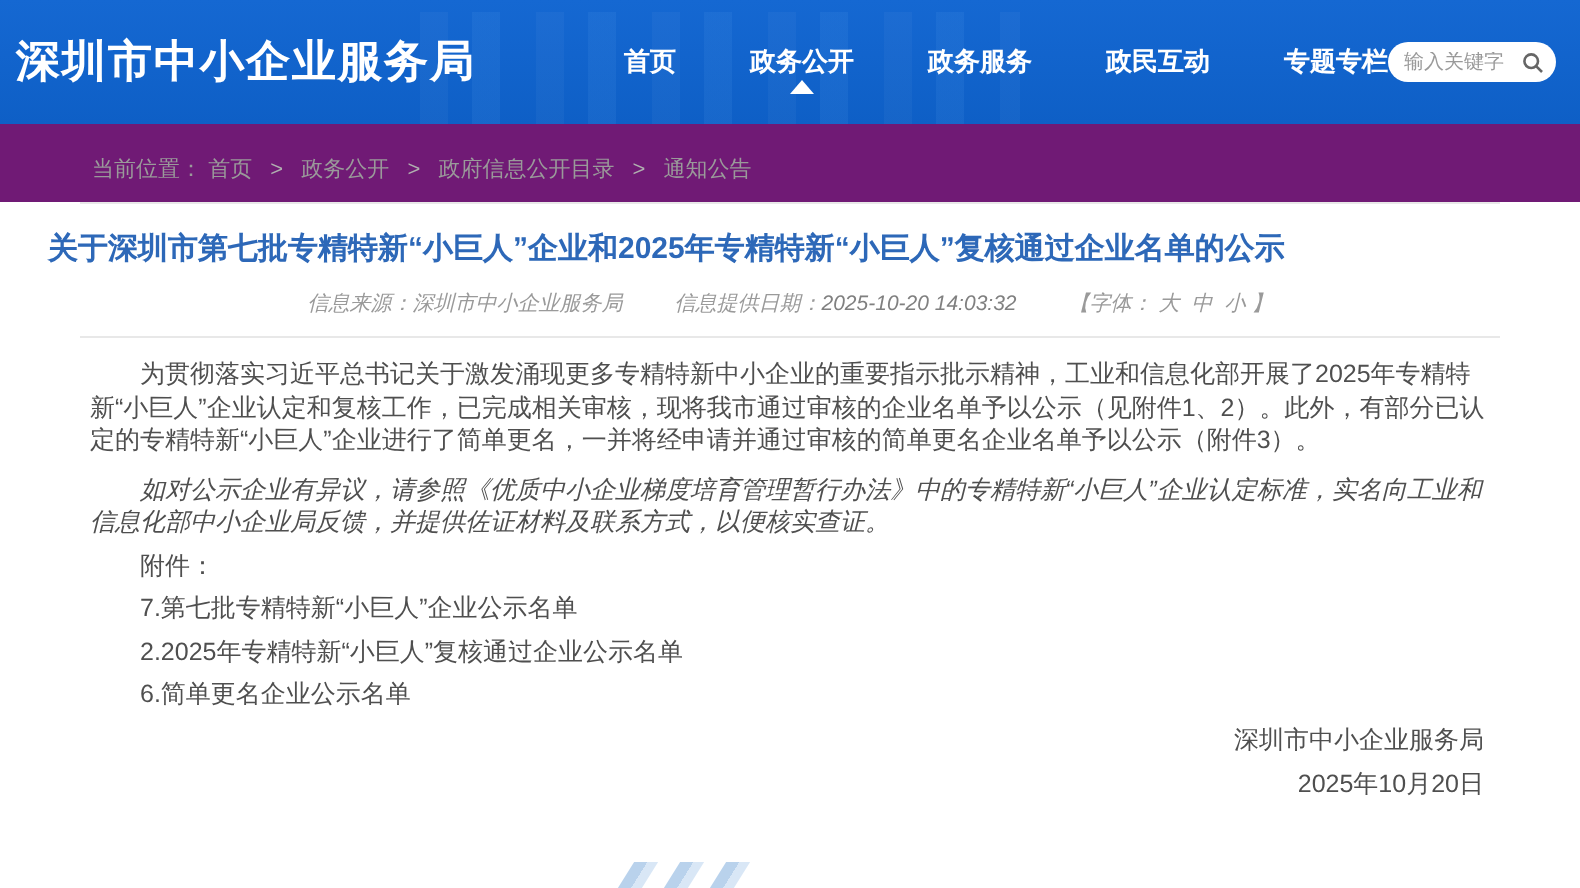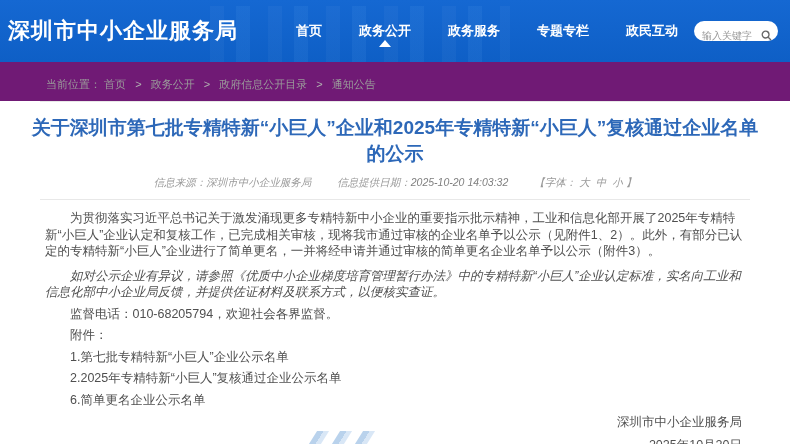--- a/index.html
+++ b/index.html
@@ -31,42 +31,42 @@
   .nav-item {
     position:relative; color:#fff; font-size:13px; font-weight:bold;
     line-height:62px; height:62px; cursor:pointer; text-decoration:none; white-space:nowrap;
   }
   .nav-item .active-caret {
     position:absolute; left:50%; transform:translateX(-50%); top:40px;
     width:0; height:0; border-left:6px solid transparent; border-right:6px solid transparent;
     border-bottom:7px solid #fff;
   }
   .search-box {
-    margin-left:16px; width:84px; height:20px; background:#fff; border-radius:10px;
-    display:flex; align-items:flex-end; padding:0 6px 0 8px; z-index:1;
+    width:84px; height:20px; background:#fff; border-radius:10px;
+    display:flex; align-items:center; padding:0 6px 0 8px; z-index:1;
   }
   .search-box input {
     flex:1; min-width:0; border:none; outline:none; font-size:10px; color:#555; background:transparent;
     font-family:inherit;
   }
   .search-box input::placeholder { color:#9a9a9a; }
   .search-icon { display:flex; align-items:center; cursor:pointer; }
 
   
   .breadcrumb {
     padding:15px 40px 9px 46px; font-size:11px; color:#9a9a9a; background:#701a75;
   }
   .breadcrumb a { color:#9a9a9a; text-decoration:none; cursor:pointer; }
   .breadcrumb .sep { margin:0 6px; color:#b0b0b0; }
   .rule { margin:0 40px; border-bottom:1px solid #e8e8e8; }
 
   
   .article-title {
-    margin:13px 24px 0; text-align:center;
-    color:var(--title-blue,#2d68b8); font-size:19px; font-weight:bold; line-height:1.35;
+    margin:13px 24px 0; text-align:left;
+    color:var(--title-blue,#2d68b8); font-size:15px; font-weight:bold; line-height:1.35;
   }
   .meta {
     margin:10px 0 9px; text-align:center; font-size:10.5px; color:#9a9a9a; white-space:nowrap;font-style:italic;
   }
   .meta .gap { display:inline-block; width:26px; }
   .meta .date { color:#808080; }
   .meta .font-size-btn { cursor:pointer; margin:0 3px; }
 
   .article-body {
     padding:10px 45px 0; font-size:12.5px; color:#4f4f4f;
@@ -88,22 +88,22 @@
 
 <div class="page">
 
   <header class="site-header">
     <div class="skyline"></div>
     <h1 class="site-title">深圳市中小企业服务局</h1>
     <nav class="main-nav">
       <a class="nav-item">首页</a>
       <a class="nav-item"><span>政务公开</span><span class="active-caret"></span></a>
       <a class="nav-item">政务服务</a>
+      <a class="nav-item">政民互动</a>
       <a class="nav-item">专题专栏</a>
-      <a class="nav-item">政民互动</a>
     </nav>
     <div class="search-box">
       <input type="text" placeholder="输入关键字" style="">
       <span class="search-icon">
         <svg width="11" height="11" viewBox="0 0 11 11">
             <circle cx="4.6" cy="4.6" r="3.4" fill="none" stroke="#666" stroke-width="1.3"></circle>
             <line x1="7.2" y1="7.2" x2="10" y2="10" stroke="#666" stroke-width="1.3"></line>
           </svg>
       </span>
     </div>
@@ -125,23 +125,22 @@
     <h2 class="article-title">关于深圳市第七批专精特新“小巨人”企业和2025年专精特新“小巨人”复核通过企业名单的公示</h2>
 
     <div class="meta">
       <span>信息来源：</span><span>深圳市中小企业服务局</span><span class="gap"></span><span>信息提供日期：</span><span class="date">2025-10-20 14:03:32</span><span class="gap"></span><span>【字体：</span><span class="font-size-btn">大</span><span class="font-size-btn">中</span><span class="font-size-btn">小</span><span>】</span>
     </div>
     <div class="rule"></div>
 
     <div class="article-body">
       <p style="margin-top:0;">为贯彻落实习近平总书记关于激发涌现更多专精特新中小企业的重要指示批示精神，工业和信息化部开展了2025年专精特新“小巨人”企业认定和复核工作，已完成相关审核，现将我市通过审核的企业名单予以公示（见附件1、2）。此外，有部分已认定的专精特新“小巨人”企业进行了简单更名，一并将经申请并通过审核的简单更名企业名单予以公示（附件3）。</p>
       <p style="margin-top:8px;font-style:italic;">如对公示企业有异议，请参照《优质中小企业梯度培育管理暂行办法》中的专精特新“小巨人”企业认定标准，实名向工业和信息化部中小企业局反馈，并提供佐证材料及联系方式，以便核实查证。</p>
-      <p>监督电话：010-68205794，欢迎社会各界监督。</p>
       <p>附件：</p>
-      <p>1.第七批专精特新“小巨人”企业公示名单</p>
+      <p>7.第七批专精特新“小巨人”企业公示名单</p>
       <p>2.2025年专精特新“小巨人”复核通过企业公示名单</p>
       <p>6.简单更名企业公示名单</p>
 
       <div class="signature">
         <p>深圳市中小企业服务局</p>
         <p>2025年10月20日</p>
       </div>
     </div>
   </article>
 

